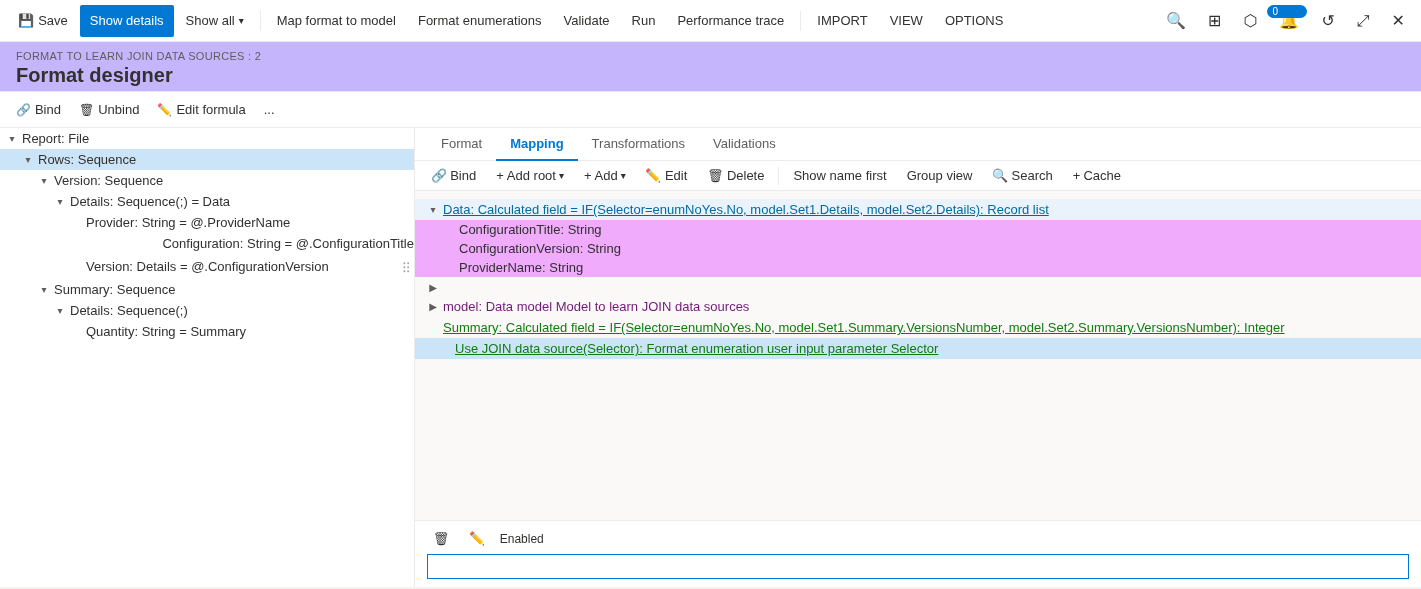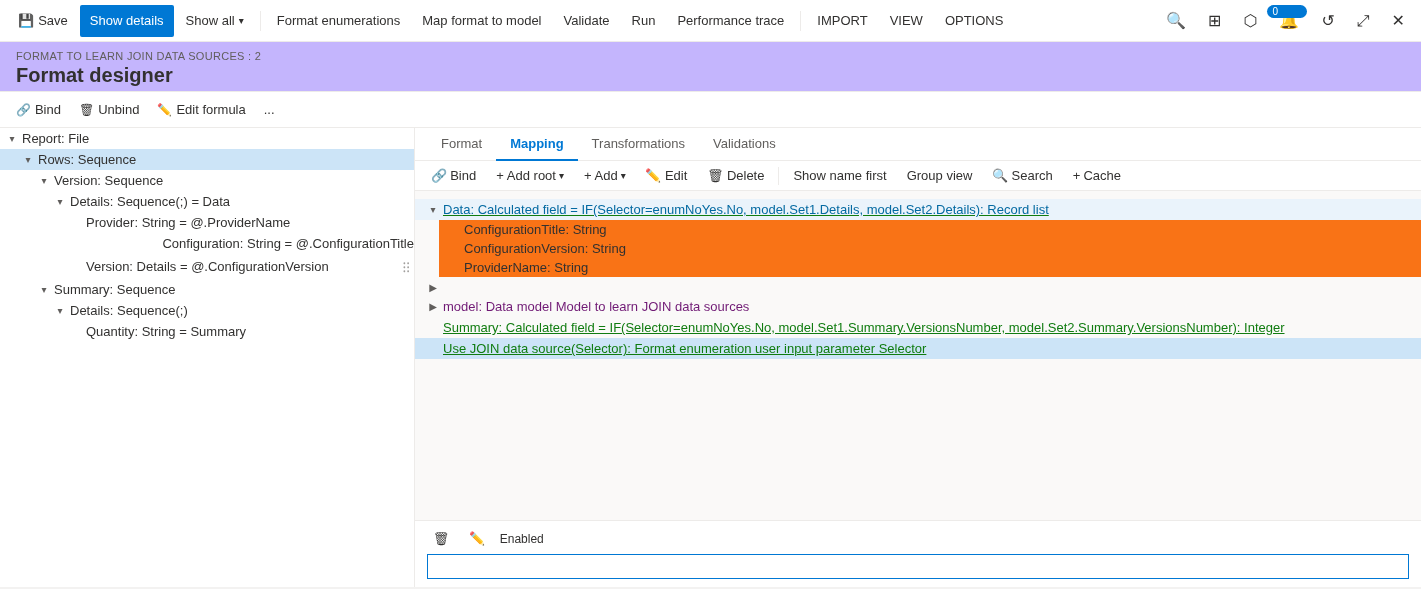--- a/index.html
+++ b/index.html
@@ -82,25 +82,25 @@
     <span>Save</span>
   </button>
   <button class="toolbar-btn active" data-name="show-details-button">
     <span>Show details</span>
   </button>
   <button class="toolbar-btn" data-name="show-all-button">
     <span>Show all</span>
     <span data-name="chevron-down-icon" style="font-size:10px;">▾</span>
   </button>
   <div class="toolbar-separator" data-name="separator-1"></div>
+  <button class="toolbar-btn" data-name="map-format-button">
+    <span>Map format to model</span>
+  </button>
   <button class="toolbar-btn" data-name="format-enumerations-button">
     <span>Format enumerations</span>
-  </button>
-  <button class="toolbar-btn" data-name="map-format-button">
-    <span>Map format to model</span>
   </button>
   <button class="toolbar-btn" data-name="validate-button">
     <span>Validate</span>
   </button>
   <button class="toolbar-btn" data-name="run-button">
     <span>Run</span>
   </button>
   <button class="toolbar-btn" data-name="performance-trace-button">
     <span>Performance trace</span>
   </button>
@@ -267,21 +267,21 @@
 
     <div class="data-tree" data-name="data-tree" style="flex:1; overflow-y:auto; background:#faf9f8;">
 
       <div class="data-item" data-name="data-item-data" style="padding-left: 8px; background: #eaf3fb;">
         <span class="data-expand" data-name="expand-data">▾</span>
         <span style="color:#0369a1; text-decoration: underline; text-decoration-color: #107c10; flex:1; font-size:13px;">
           Data: Calculated field = IF(Selector=enumNoYes.No, model.Set1.Details, model.Set2.Details): Record list
         </span>
       </div>
 
-      <div data-name="data-children" style="padding-left:25px; background:#f97316;margin-left:24px;">
+      <div data-name="data-children" style="padding-left:44px; background:#f0abfc;">
         <div class="data-item sub-item" data-name="data-child-configtitle" style="padding: 2px 0; color:#323130;">ConfigurationTitle: String</div>
         <div class="data-item sub-item" data-name="data-child-configver" style="padding: 2px 0; color:#323130;">ConfigurationVersion: String</div>
         <div class="data-item sub-item" data-name="data-child-providername" style="padding: 2px 0; color:#323130;">ProviderName: String</div>
       </div>
 
       <div class="data-item" data-name="data-item-enum" style="padding-left: 8px; background:#faf9f8;">
         <span class="data-expand" data-name="expand-enum">▶</span>
       </div>
 
       <div class="data-item" data-name="data-item-model" style="padding-left: 8px; background:#faf9f8;">
@@ -289,21 +289,21 @@
         <span style="flex:1; font-size:13px; color:#701a75;">model: Data model Model to learn JOIN data sources</span>
       </div>
 
       <div class="data-item" data-name="data-item-summary" style="padding-left: 8px; background:#faf9f8;">
         <span class="data-expand" data-name="expand-summary" style="visibility:hidden;">▶</span>
         <span style="flex:1; font-size:13px; color:#107c10; text-decoration: underline; text-decoration-color: #107c10;">
           Summary: Calculated field = IF(Selector=enumNoYes.No, model.Set1.Summary.VersionsNumber, model.Set2.Summary.VersionsNumber): Integer
         </span>
       </div>
 
-      <div class="data-item selected" data-name="data-item-use-join" style="padding-left: 8px; background:#cce4f7;">
+      <div class="data-item selected" data-name="data-item-use-join" style="padding-left: 20px; background:#cce4f7;">
         <span class="data-expand" data-name="expand-use-join" style="visibility:hidden;">▶</span>
         <span style="flex:1; font-size:13px; color:#107c10; text-decoration: underline; text-decoration-color: #107c10;">
           Use JOIN data source(Selector): Format enumeration user input parameter Selector
         </span>
       </div>
 
     </div>
 
     <div class="bottom-panel" data-name="bottom-panel">
       <div style="display:flex; align-items:center; gap:8px; margin-bottom:6px;">

